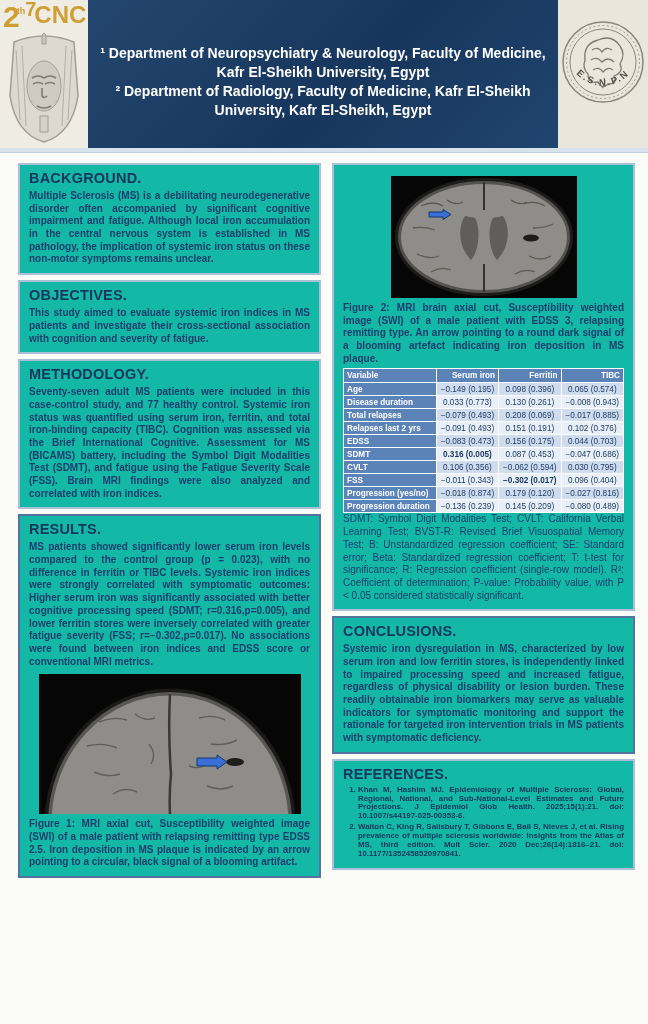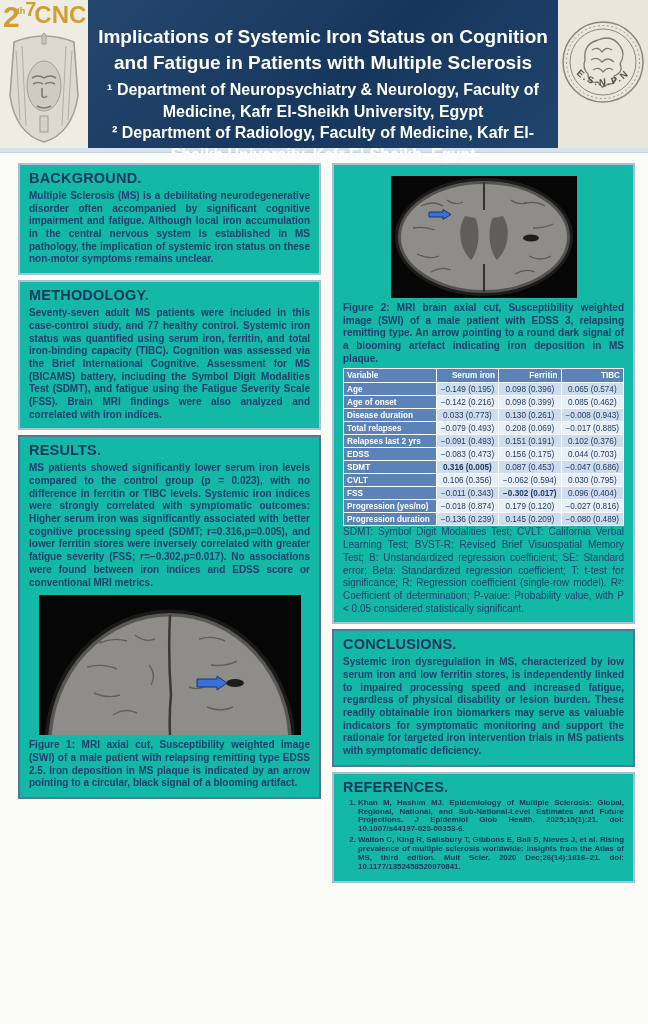--- a/index.html
+++ b/index.html
@@ -15,21 +15,21 @@
   .cnc-two{font-size:30px;}
   .cnc-mid{display:flex;flex-direction:row;align-items:center;margin:0 -2px 0 -3px;}
   .cnc-th{font-size:9px;margin-top:2px;}
   .cnc-seven{font-size:20px;margin-top:-3px;}
   .cnc-acronym{font-size:24px;letter-spacing:0px;margin-top:1px;}
   .mask-svg{position:absolute;top:28px;left:2px;}
   .navy{flex:1;background:linear-gradient(135deg,#24476f 0%,#17365d 55%,#20456e 100%);
         color:#fff;text-align:center;padding-top:24px;}
   .title{font-size:19px;font-weight:bold;line-height:1.35;}
   .authors{font-size:13px;font-weight:bold;margin-top:5px;}
-  .affil{font-size:16px;font-weight:bold;margin-top:4px;line-height:1.35;}
+  .affil{font-size:14px;font-weight:bold;margin-top:20px;line-height:1.35;}
   .logo-right{width:90px;background:#eae6dc;position:relative;overflow:hidden;}
   .header-rule{height:4px;background:#d8e2ec;border-bottom:1px solid #c2d2e2;}
 
   
   .columns{display:flex;gap:11px;padding:10px 12px 0 18px;}
   .col{width:303px;display:flex;flex-direction:column;}
   .box{background:#14b8a6;border:2px solid #a9c0d8;padding:5px 9px 7px 9px;margin-bottom:5px;}
   .box.dark-border{border-color:#54749e;}
   .box h2{margin:0 0 4px 0;font-size:14.5px;color:#17365d;letter-spacing:.2px;}
   .box p{margin:0;font-size:10px;font-weight:bold;color:#1c3f6e;
@@ -91,24 +91,20 @@
             <path d="M43,56 Q48,53 53,56"></path>
           <path d="M40,60 L40,68 Q42,71 45,68"></path>
           <path d="M35,78 Q42,82 49,78"></path>
         </g>
         <rect x="38" y="88" width="8" height="16" fill="#d5d1c8" stroke="#a19d93"></rect>
         <path d="M40,8 Q42,2 44,8 L44,16 L40,16 Z" fill="#c9c5bc" stroke="#a19d93"></path>
       </svg>
     </div>
 
     <div class="navy">
-      <div class="title">
-        <div>Implications of Systemic Iron Status on Cognition</div>
-        <div>and Fatigue in Patients with Multiple Sclerosis</div>
-      </div>
       <div class="affil">
         <div>¹ Department of Neuropsychiatry &amp; Neurology, Faculty of Medicine, Kafr El-Sheikh University, Egypt</div>
         <div>² Department of Radiology, Faculty of Medicine, Kafr El-Sheikh University, Kafr El-Sheikh, Egypt</div>
       </div>
     </div>
 
     <div class="logo-right">
       <svg width="90" height="148" viewBox="0 0 90 148">
         <circle cx="45" cy="62" r="40" fill="none" stroke="#8a867c" stroke-width="1.5"></circle>
         <circle cx="45" cy="62" r="33" fill="none" stroke="#8a867c" stroke-width="1"></circle>
@@ -133,20 +129,24 @@
 
   <div class="columns">
 
     <div class="col">
 
       <div class="box">
         <h2>BACKGROUND.</h2>
         <p>Multiple Sclerosis (MS) is a debilitating neurodegenerative disorder often accompanied by significant cognitive impairment and fatigue. Although local iron accumulation in the central nervous system is established in MS pathology, the implication of systemic iron status on these non-motor symptoms remains unclear.</p>
       </div>
 
+      <div class="box">
+        <h2>OBJECTIVES.</h2>
+        <p>This study aimed to evaluate systemic iron indices in MS patients and investigate their cross-sectional association with cognition and severity of fatigue.</p>
+      </div>
 
       <div class="box">
         <h2>METHODOLOGY.</h2>
         <p class="gap-top">Seventy-seven adult MS patients were included in this case-control study, and 77 healthy control. Systemic iron status was quantified using serum iron, ferritin, and total iron-binding capacity (TIBC). Cognition was assessed via the Brief International Cognitive. Assessment for MS (BICAMS) battery, including the Symbol Digit Modalities Test (SDMT), and fatigue using the Fatigue Severity Scale (FSS). Brain MRI findings were also analyzed and correlated with iron indices.</p>
       </div>
 
       <div class="box dark-border">
         <h2>RESULTS.</h2>
         <p class="gap-top">MS patients showed significantly lower serum iron levels compared to the control group (p = 0.023), with no difference in ferritin or TIBC levels. Systemic iron indices were strongly correlated with symptomatic outcomes: Higher serum iron was significantly associated with better cognitive processing speed (SDMT; r=0.316,p=0.005), and lower ferritin stores were inversely correlated with greater fatigue severity (FSS; r=−0.302,p=0.017). No associations were found between iron indices and EDSS score or conventional MRI metrics.</p>
 
@@ -218,26 +218,20 @@
             </tr>
           </thead>
           <tbody>
               <tr>
                 <td class="var-cell">Age</td>
                 <td>−0.149 (0.195)</td>
                 <td>0.098 (0.396)</td>
                 <td>0.065 (0.574)</td>
               </tr>
               <tr>
-                <td class="var-cell">Age of onset</td>
-                <td>−0.142 (0.216)</td>
-                <td>0.098 (0.399)</td>
-                <td>0.085 (0.462)</td>
-              </tr>
-              <tr>
                 <td class="var-cell">Disease duration</td>
                 <td>0.033 (0.773)</td>
                 <td>0.130 (0.261)</td>
                 <td>−0.008 (0.943)</td>
               </tr>
               <tr>
                 <td class="var-cell">Total relapses</td>
                 <td>−0.079 (0.493)</td>
                 <td>0.208 (0.069)</td>
                 <td>−0.017 (0.885)</td>

